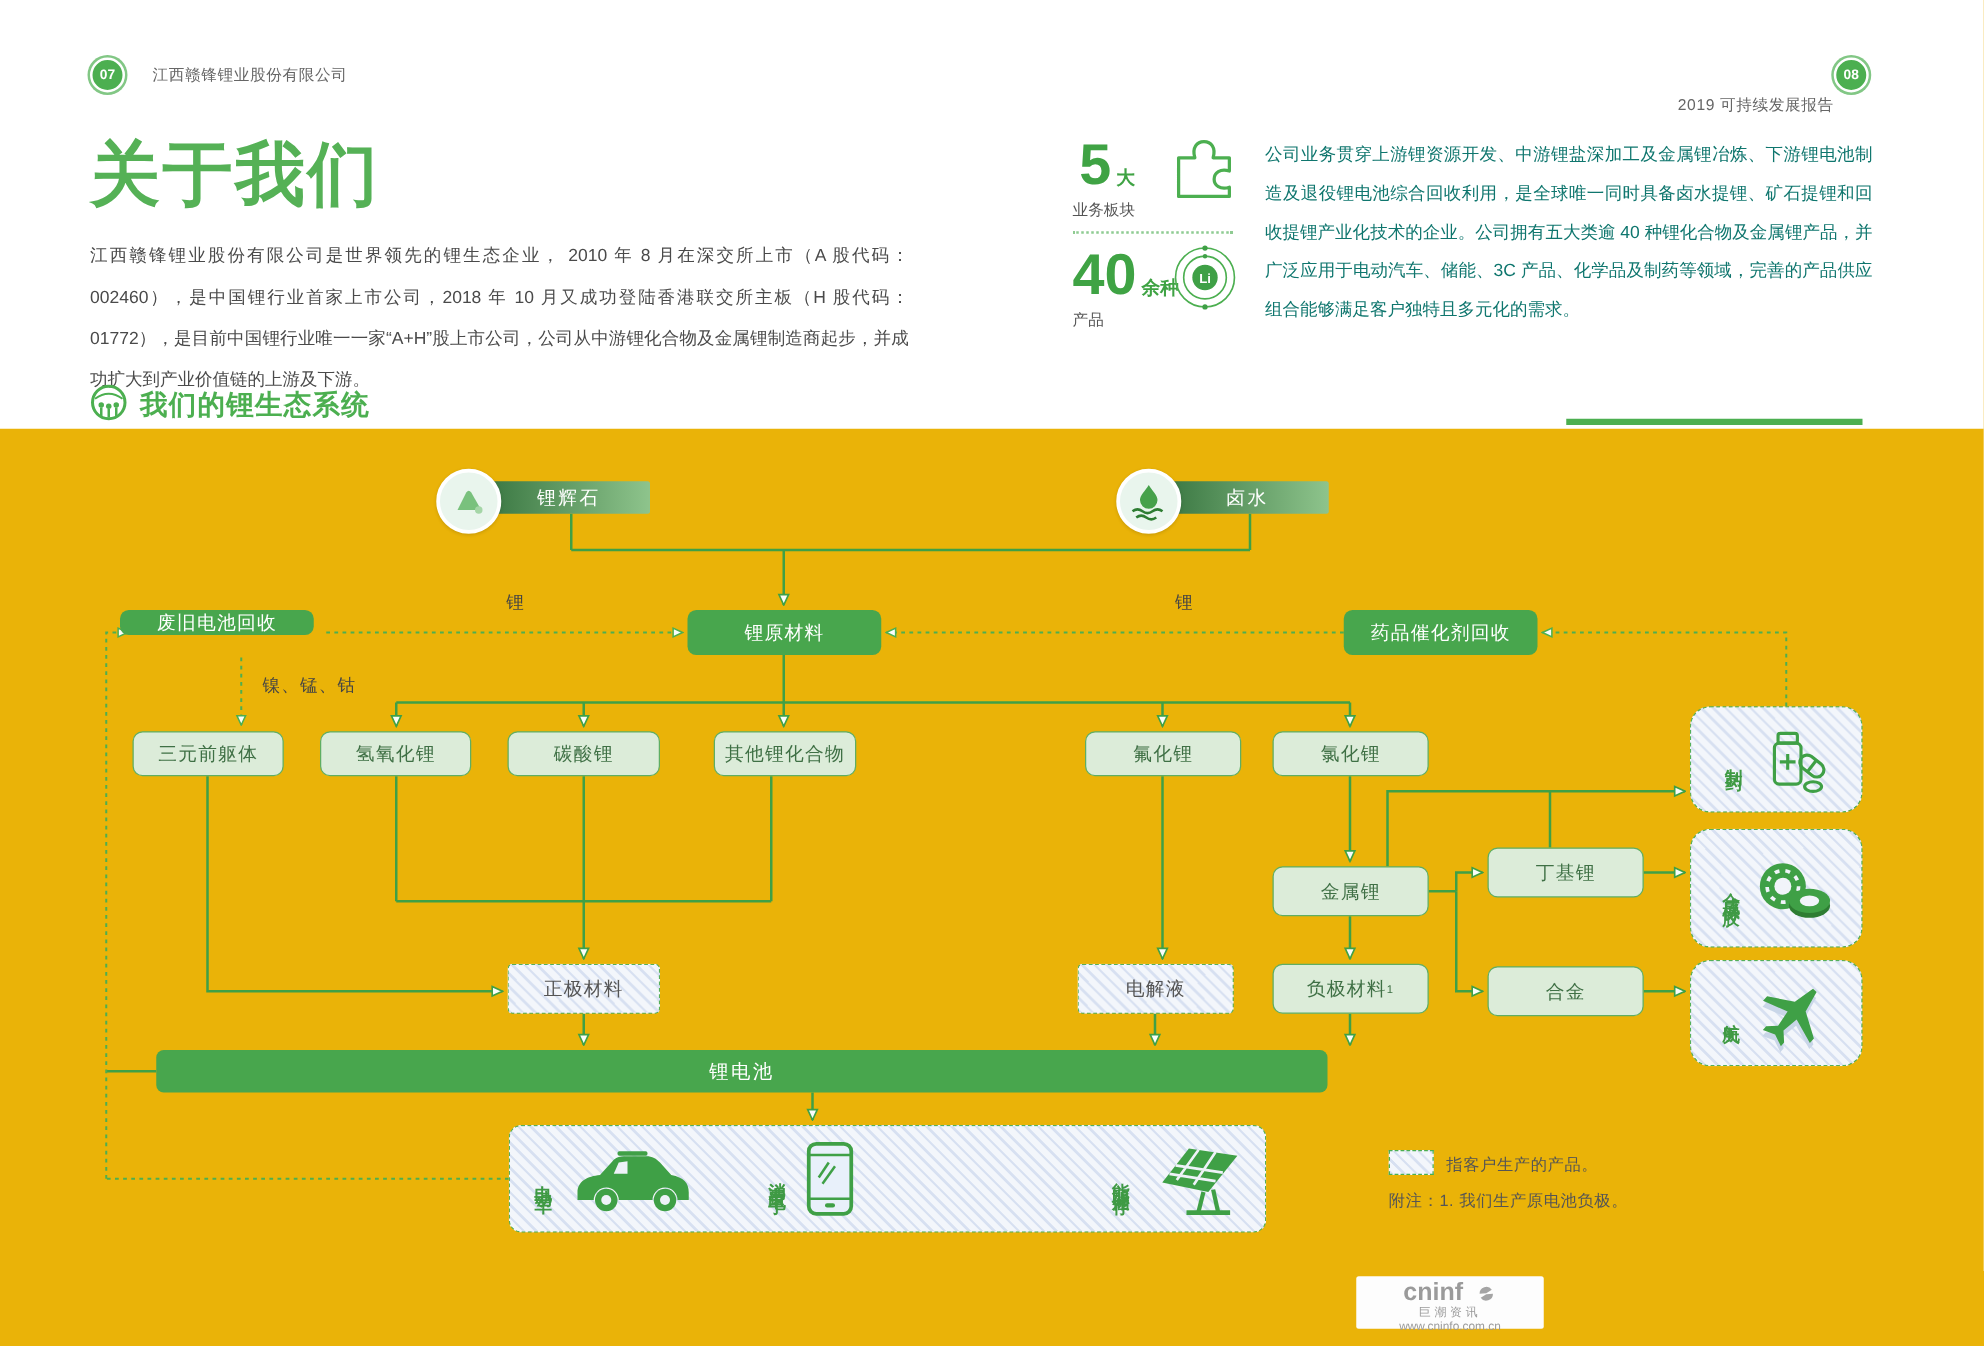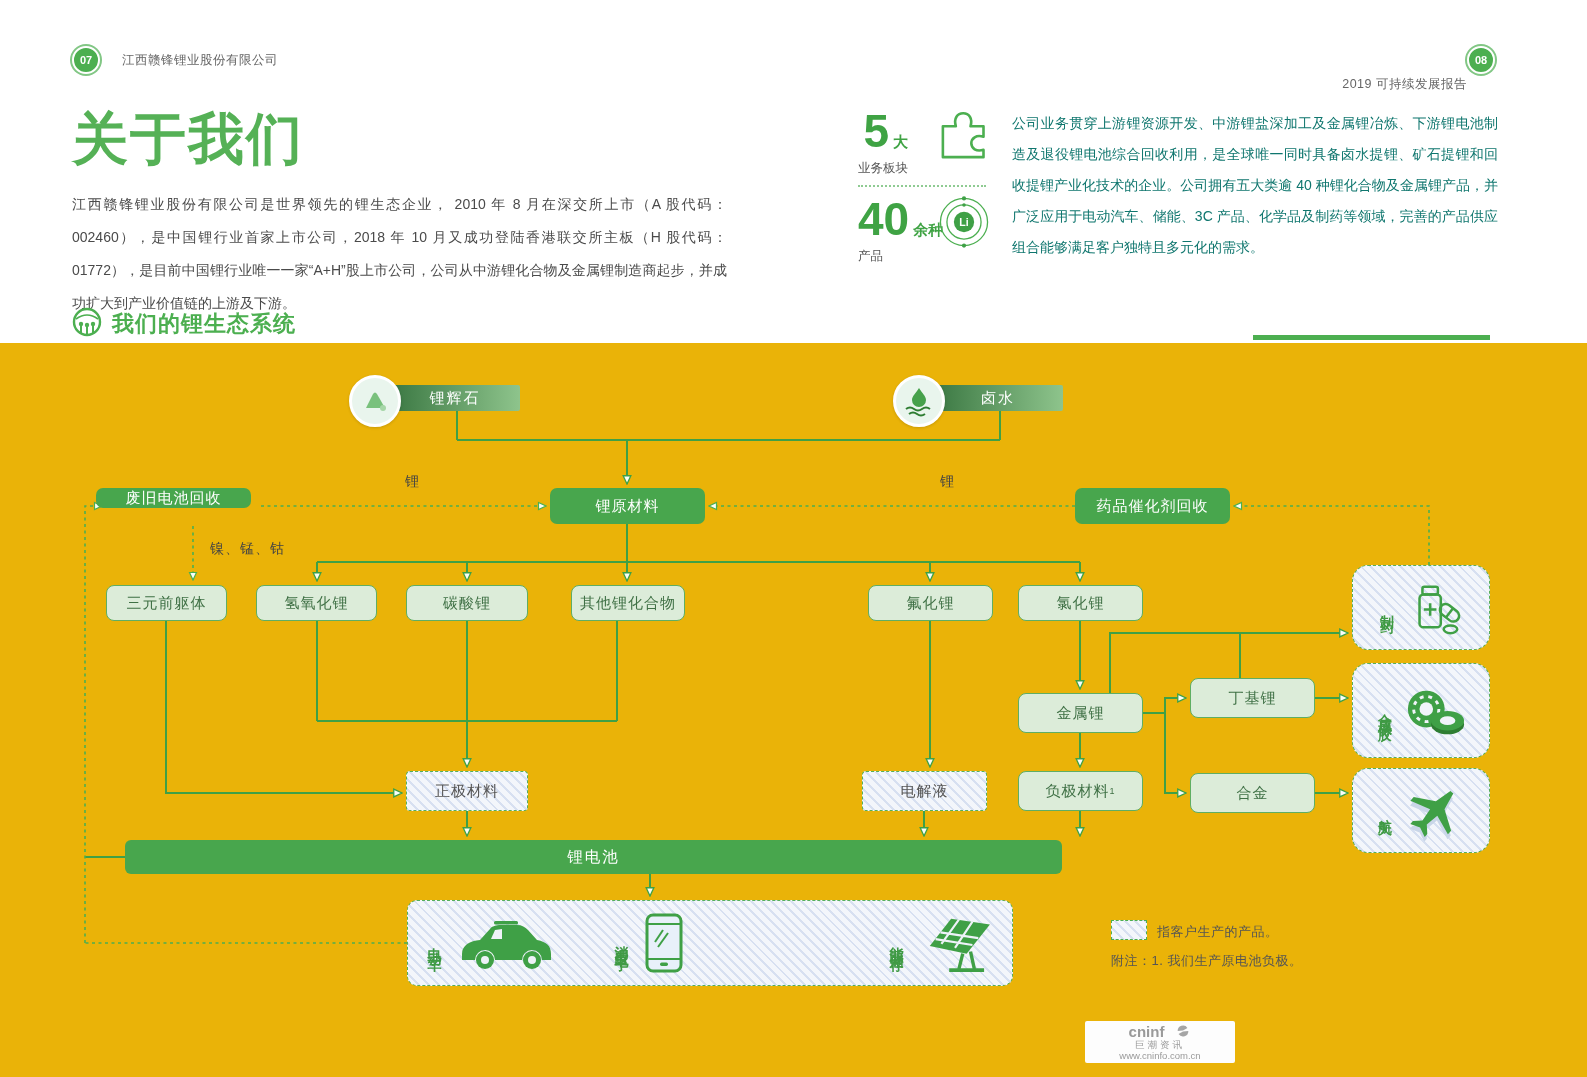--- a/index.html
+++ b/index.html
@@ -41,21 +41,21 @@
   .edge-label{position:absolute;z-index:2;font-size:14px;color:#444;letter-spacing:1px;}
   .vlabel{writing-mode:vertical-rl;text-orientation:upright;letter-spacing:4px;
     color:#3f9a44;font-size:14px;font-weight:bold;}
   .appgroup{position:absolute;top:0;height:100%;display:flex;align-items:center;gap:10px;z-index:2;}
   .legend-swatch{border:1.5px dashed #4caf50;box-sizing:border-box;z-index:2;}
   .small-txt{font-size:13px;color:#555;z-index:2;letter-spacing:.5px;}
   sup{font-size:9px;}
   
   .wm{background:#fdfdfd;color:#9a9a9a;text-align:center;z-index:2;padding-top:2px;
     border-radius:2px;line-height:1.15;}
-  .wm .b1{font-size:15px;font-weight:bold;display:flex;align-items:flex-start;justify-content:center;gap:11px;}
+  .wm .b1{font-size:20px;font-weight:bold;display:flex;align-items:center;justify-content:center;gap:11px;}
   .wm .b2{font-size:9.5px;letter-spacing:3px;}
   .wm .b3{font-size:9.5px;letter-spacing:0;}
 </style>
 </head>
 <body>
 
 <div class="abs pagenum" style="left:72px;top:46px;">07</div>
 <div class="abs hdr-txt" style="left:122px;top:52px;">江西赣锋锂业股份有限公司</div>
 <div class="abs hdr-txt" style="right:120px;top:52px;margin-top:24px;">2019 可持续发展报告</div>
 <div class="abs pagenum" style="left:1467px;top:46px;">08</div>

